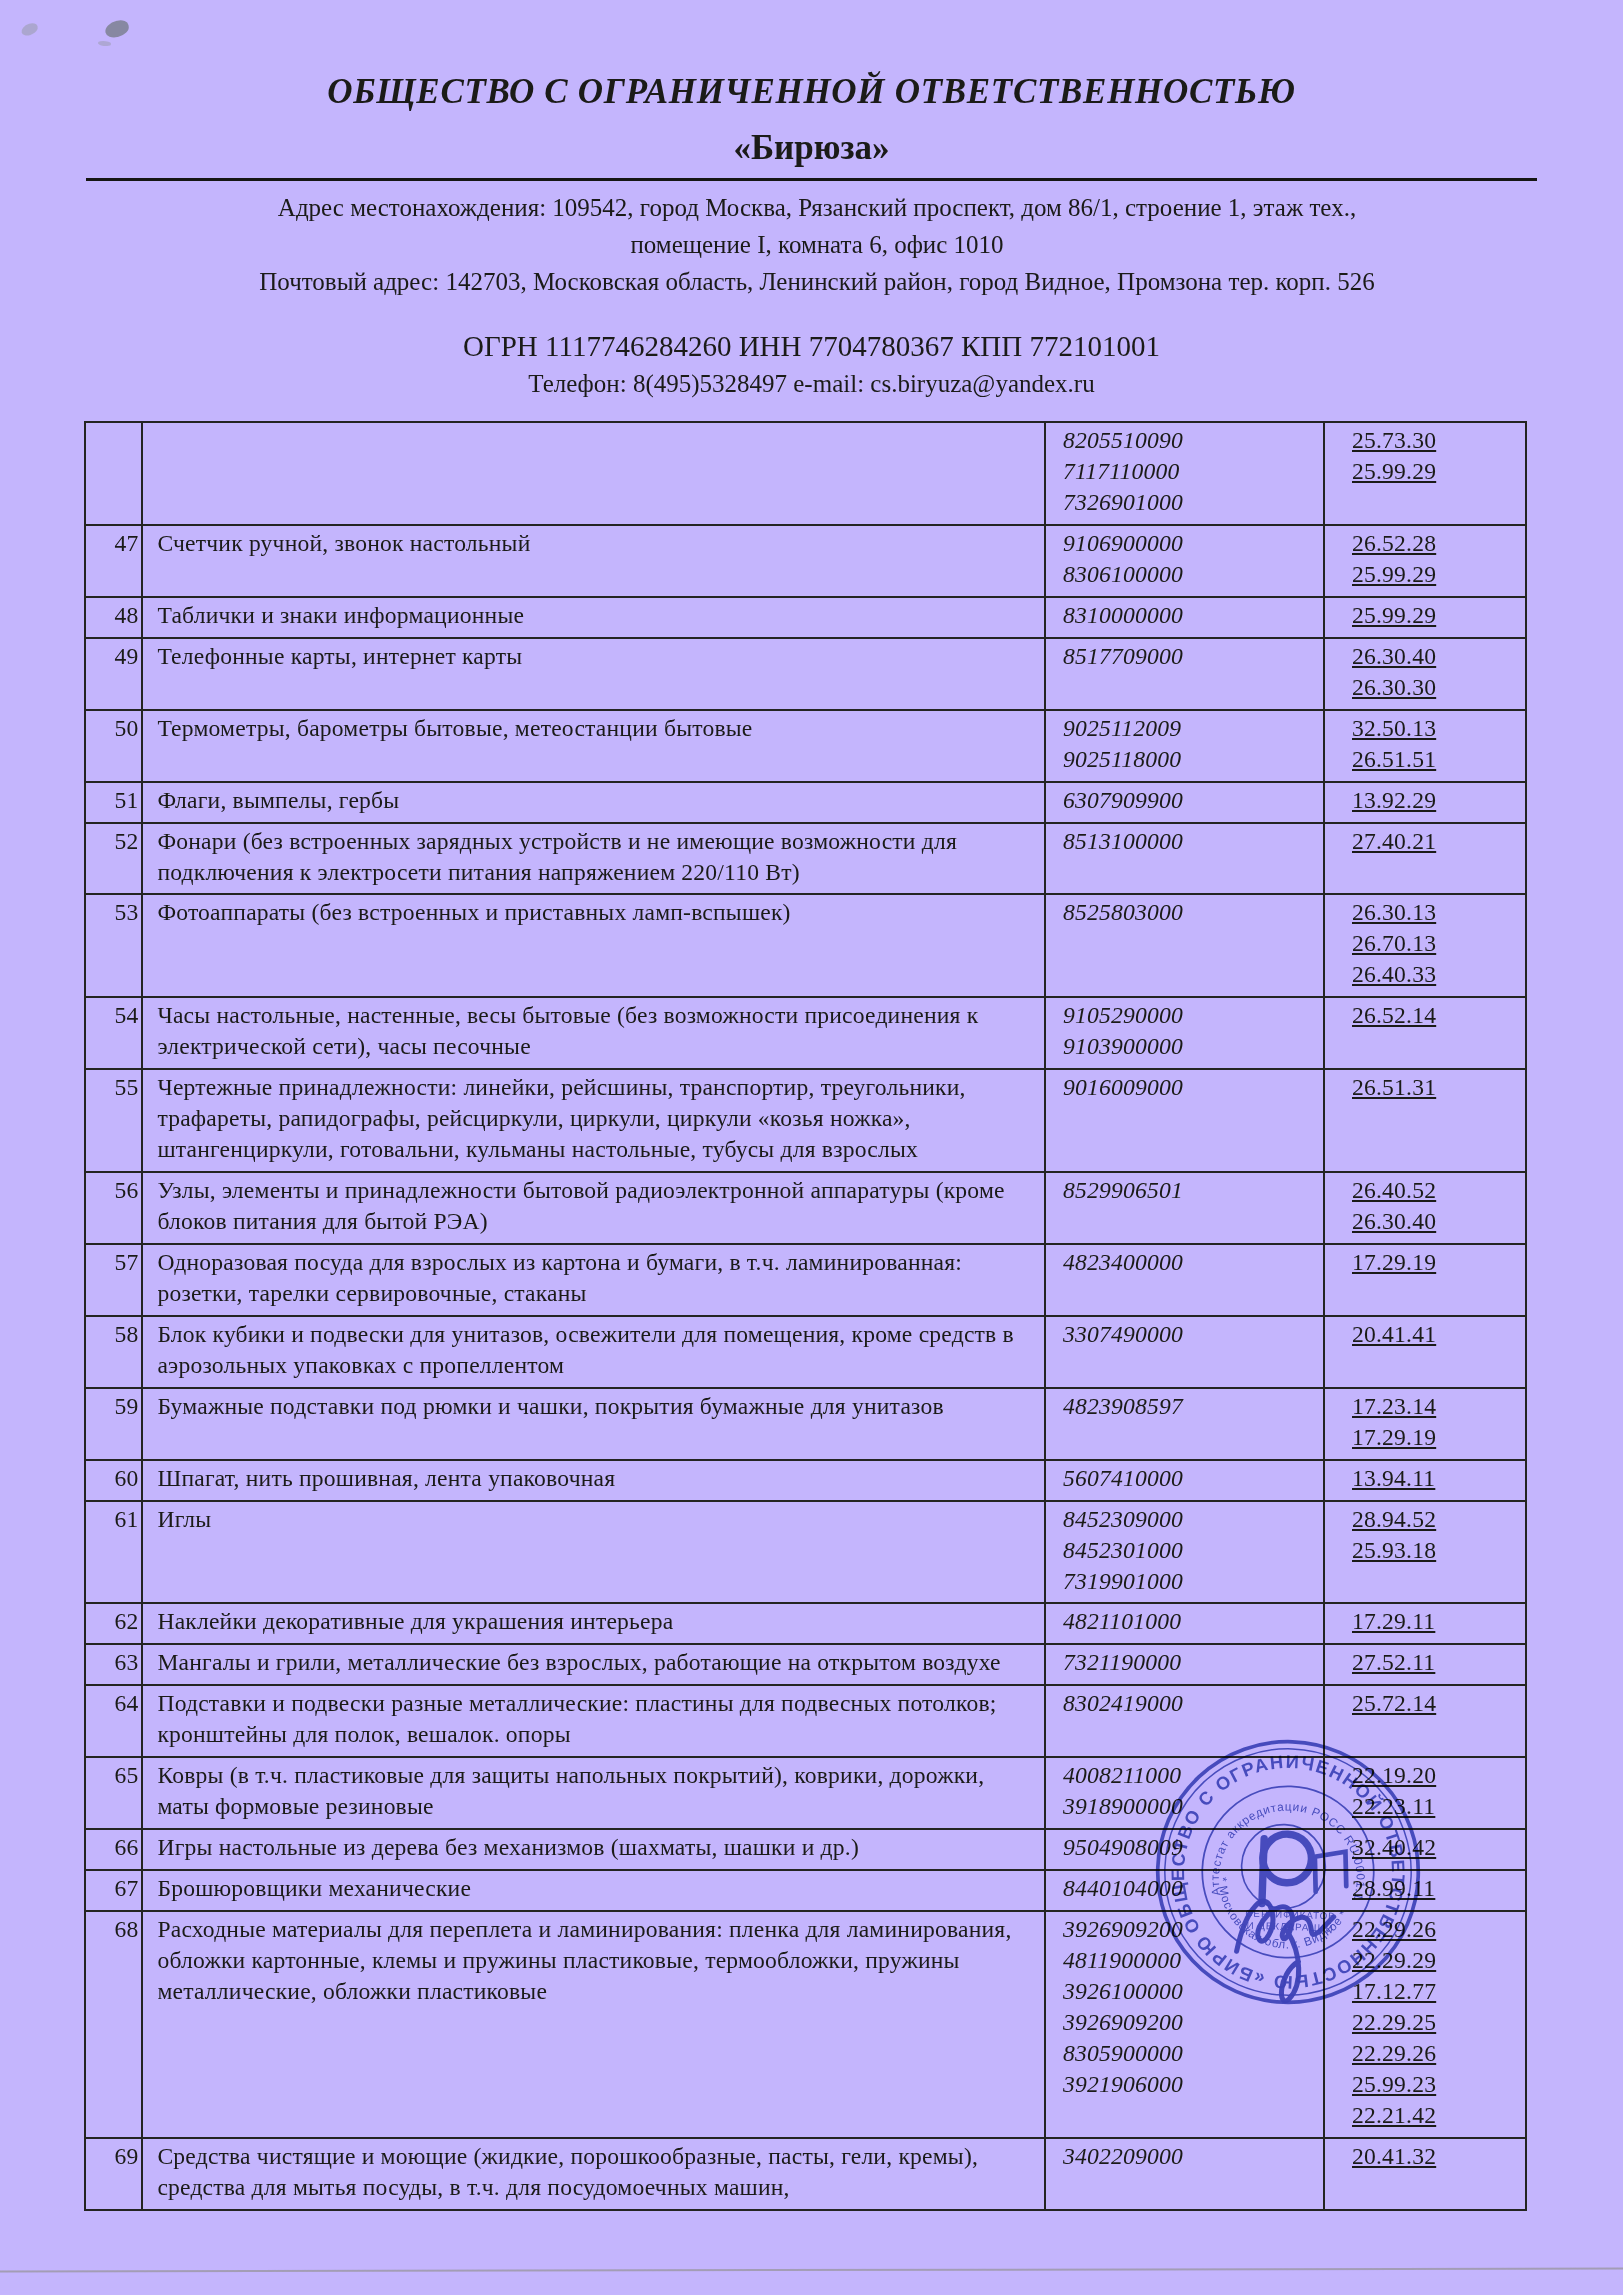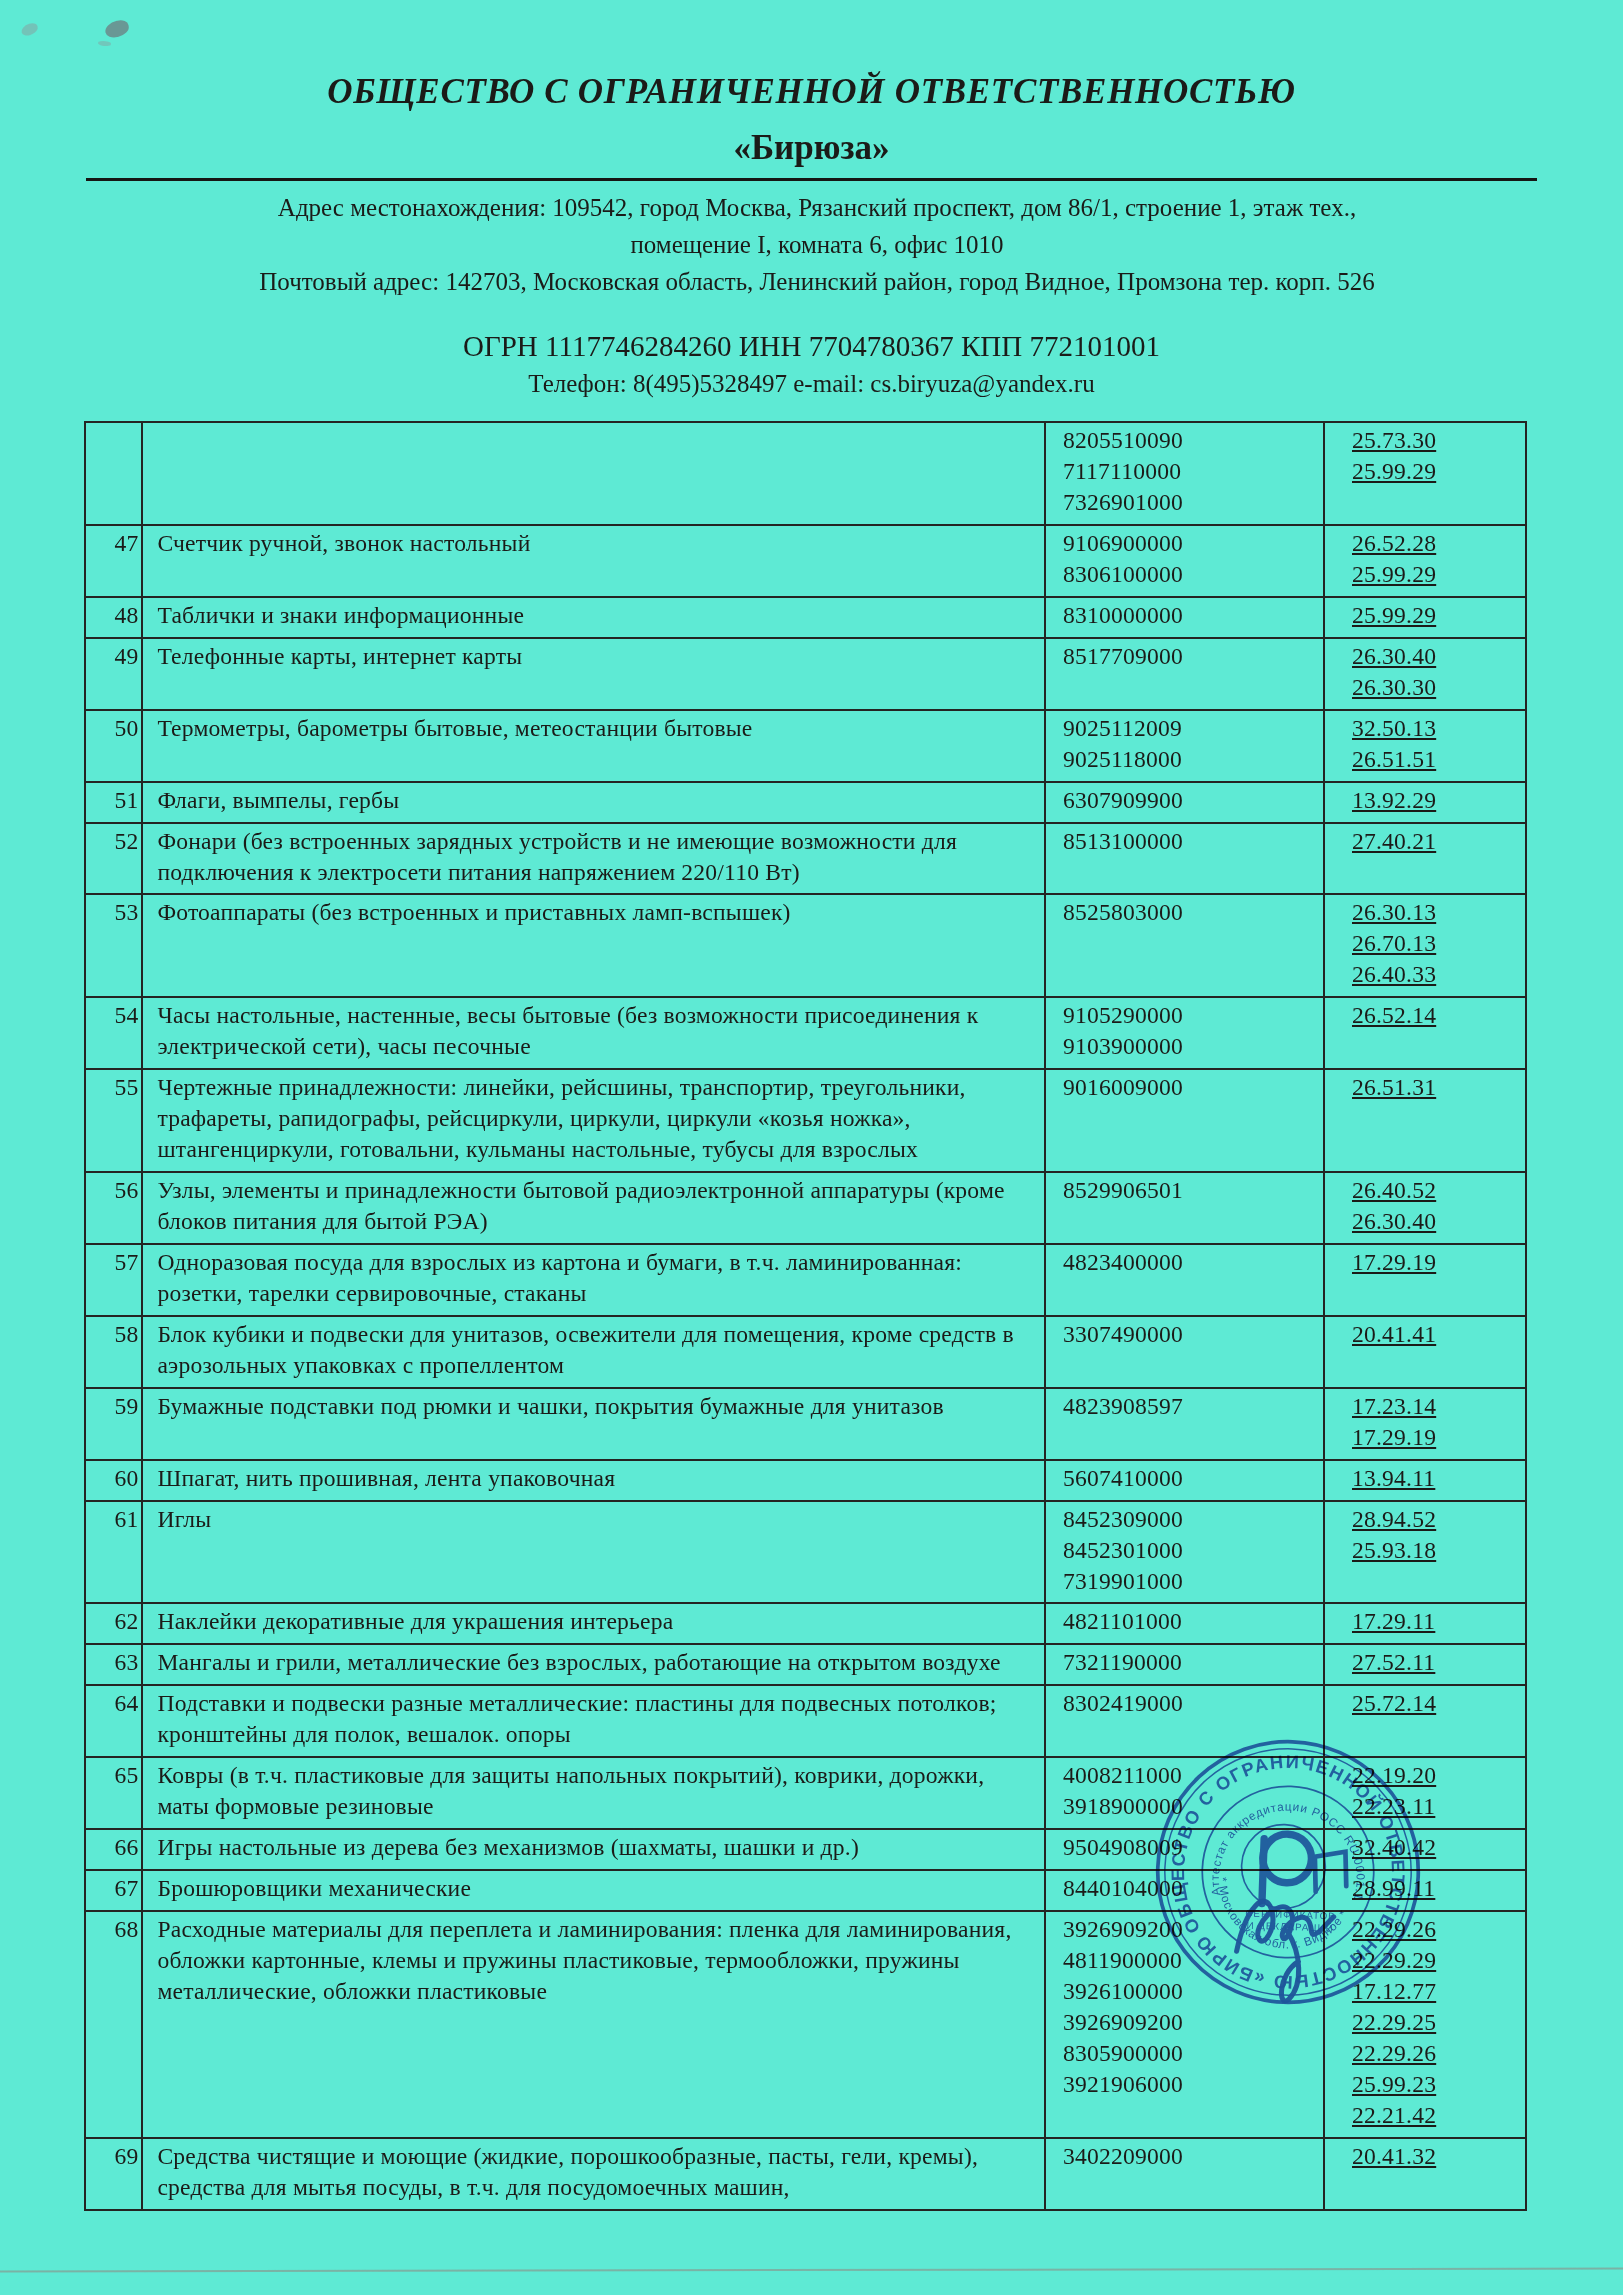--- a/index.html
+++ b/index.html
@@ -1,18 +1,18 @@
 <!DOCTYPE html>
 <html lang="ru" style="font-size:10.5px"><head>
 <meta charset="utf-8">
 <style>
   html,body{margin:0;padding:0;background:#e9e9e5;}
   .page{
     position:relative; width:1623px; height:2295px;
-    background:#5eead4; overflow:hidden;
+    background:#c4b5fd; overflow:hidden;
     font-family:"Liberation Serif","DejaVu Serif",serif;
     color:#1b1b18;
   }
   
   .letterhead{ text-align:center; }
   .org-type{
     margin:0; padding-top:72px;
     font-size:35px; font-weight:bold; font-style:italic; letter-spacing:0.7px;
   }
   .org-name{
@@ -32,21 +32,21 @@
     border:2.6px solid #1e1e1c;
   }
   td{
     border:2px solid #242422;
     border-top-width:2.6px; border-bottom-width:2.6px;
     vertical-align:top;
     font-size:23.6px; line-height:31px; letter-spacing:0.2px;
     padding:2px 7.9px 5.9px 14.4px;
   }
   td.cell-num{ text-align:right; padding:2px 2.6px 5.9px 2.6px; }
-  td.cell-codes{ white-space:pre-line; padding-left:17px; }
+  td.cell-codes{ white-space:pre-line; padding-left:17px;font-style:italic; }
   td.cell-okpd{ white-space:pre-line; padding-left:27px;text-decoration:underline; }
   
   .stamp-wrap{
     position:absolute; left:1153px; top:1737px; width:270px; height:270px;
     mix-blend-mode:multiply; opacity:.9;
     transform:rotate(2deg);
     pointer-events:none;
   }
   
   .smudge{ position:absolute; opacity:.5; background:#8e9497; border-radius:58% 42% 55% 45%; }

